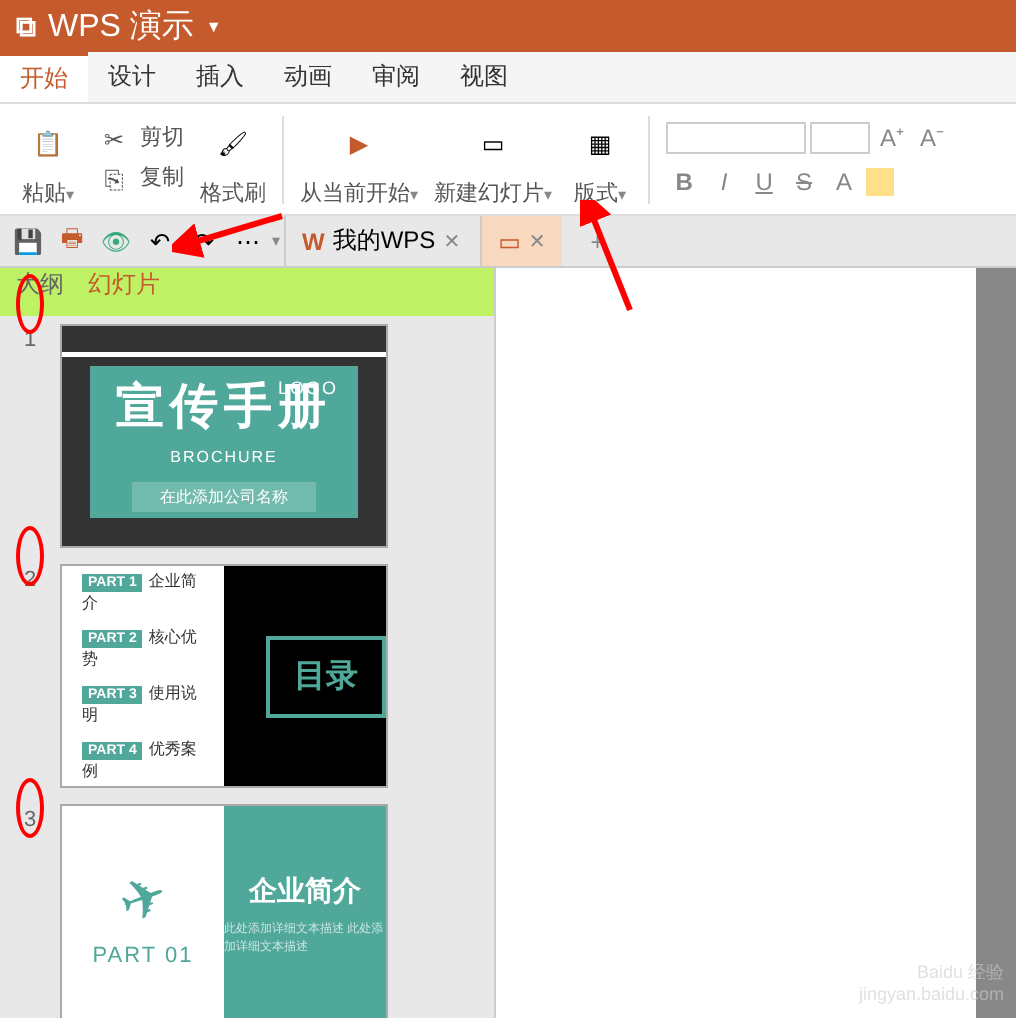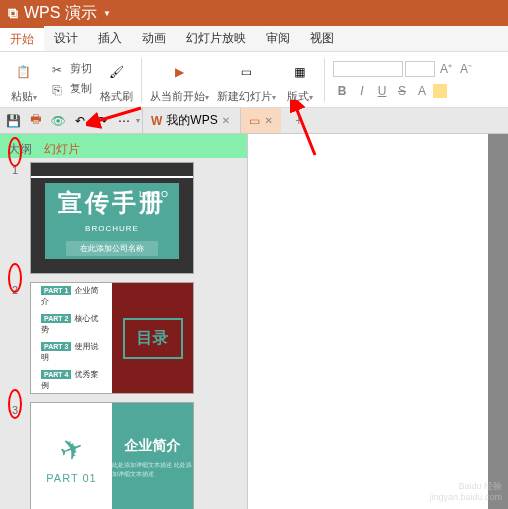--- a/index.html
+++ b/index.html
@@ -23,38 +23,38 @@
 .fontbox{border:1px solid #ccc;padding:1px 4px;color:#aaa;font-size:11px;width:70px}
 .sizebox{border:1px solid #ccc;padding:1px 4px;color:#aaa;font-size:11px;width:30px}
 .stylebtn{width:18px;height:18px;border:1px solid transparent;display:inline-flex;align-items:center;justify-content:center;cursor:pointer;color:#888}
 .qatbar{height:26px;background:#e8e8e8;display:flex;align-items:center;padding:0 4px;gap:2px;border-bottom:1px solid #ccc}
 .qat{width:20px;height:20px;display:inline-flex;align-items:center;justify-content:center;cursor:pointer}
 .doctab{display:flex;align-items:center;padding:0 8px;height:100%;gap:4px;border-left:1px solid #ccc}
 .doctab.active{background:#f8d9c0}
 .doctab .close{font-size:10px;color:#888;cursor:pointer}
 .main{display:flex;height:375px}
 .sidepanel{width:248px;background:#e8e8e8;display:flex;flex-direction:column;border-right:1px solid #ccc}
-.sidetabs{height:24px;display:flex;align-items:flex-end;padding:0 8px;gap:12px;background:#86efac}
+.sidetabs{height:24px;display:flex;align-items:flex-start;padding:0 8px;gap:12px;background:#bef264}
 .sidetab{color:#666;cursor:pointer;font-size:12px}
 .sidetab.active{color:#c55a2c}
 .thumbs{flex:1;overflow-y:auto;padding:4px 12px}
 .thumb-wrap{display:flex;gap:6px;margin-bottom:8px}
 .thumb-num{width:12px;color:#666;font-size:11px;padding-top:2px}
 .thumb{width:164px;border:1px solid #aaa;background:#fff;position:relative}
 .thumb1{height:112px;background:linear-gradient(180deg,#333 0%,#333 12%,#fff 12%,#fff 14%,#333 14%,#333 100%)}
 .t1inner{position:absolute;top:20px;left:14px;right:14px;bottom:14px;background:#4fa89a;display:flex;flex-direction:column;align-items:center;justify-content:center;color:#fff}
 .t1logo{position:absolute;top:6px;right:10px;font-size:9px;letter-spacing:1px}
 .t1title{font-size:24px;font-weight:bold;letter-spacing:3px}
 .t1sub{font-size:8px;letter-spacing:1px;margin-top:5px}
 .t1bar{margin-top:8px;background:rgba(255,255,255,0.2);padding:2px 14px;font-size:8px}
 .thumb2{height:112px;display:flex}
 .t2left{width:50%;padding:10px;display:flex;flex-direction:column;justify-content:center;gap:6px}
 .t2item{font-size:8px;color:#333}
 .t2item b{background:#4fa89a;color:#fff;padding:1px 3px;margin-right:3px;font-size:7px}
-.t2right{width:50%;background:#7f1d1d;display:flex;align-items:center;justify-content:center}
+.t2right{width:50%;background:#000000;display:flex;align-items:center;justify-content:flex-end}
 .t2box{border:2px solid #4fa89a;padding:8px 12px;color:#4fa89a;font-size:16px;font-weight:bold}
 .thumb3{height:112px;display:flex}
 .t3left{width:50%;display:flex;flex-direction:column;align-items:center;justify-content:center;gap:6px}
 .t3plane{color:#4fa89a;font-size:28px;transform:rotate(-20deg)}
 .t3part{color:#4fa89a;font-size:11px;letter-spacing:1px}
 .t3right{width:50%;background:#4fa89a;display:flex;flex-direction:column;align-items:center;justify-content:center;color:#fff;gap:6px}
 .t3title{font-size:14px;font-weight:bold}
 .t3lines{font-size:6px;opacity:0.7;line-height:1.5}
 .editarea{flex:1;background:#888;display:flex;align-items:flex-start;justify-content:flex-start}
 .slide{background:#fff;width:240px;height:375px;margin:0}
@@ -69,21 +69,20 @@
   <span class="logo">⧉</span>
   <span class="app">WPS 演示</span>
   <span class="caret">▼</span>
 </div>
 
 <div class="menubar">
   <div class="tab active">开始</div>
   <div class="tab">设计</div>
   <div class="tab">插入</div>
   <div class="tab">动画</div>
-  <div class="tab">幻灯片放映</div>
   <div class="tab">审阅</div>
   <div class="tab">视图</div>
 </div>
 
 <div class="ribbon">
   <div class="rgroup">
     <div class="rbtn-lg">
         <span>📋</span>
       </div>
     <span class="rlabel"><span>粘贴</span><span class="caret-sm">▾</span></span>

